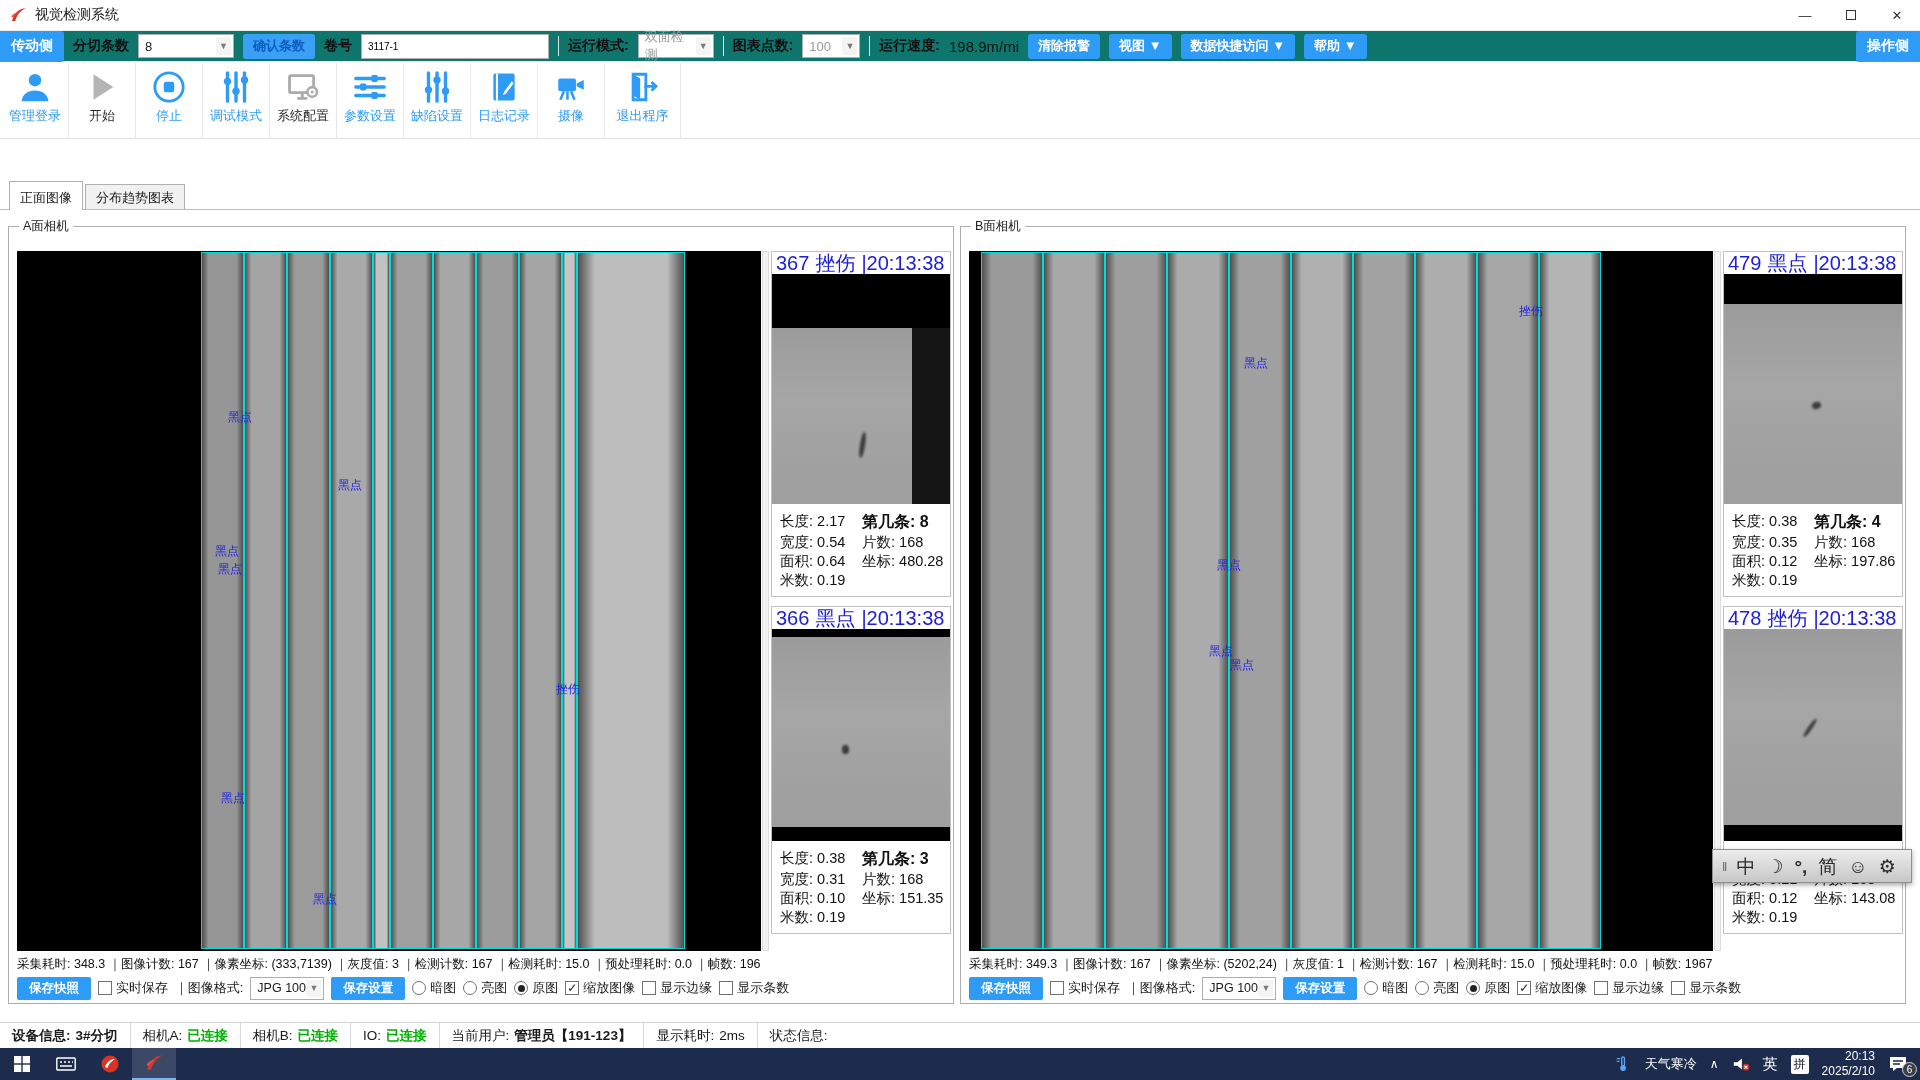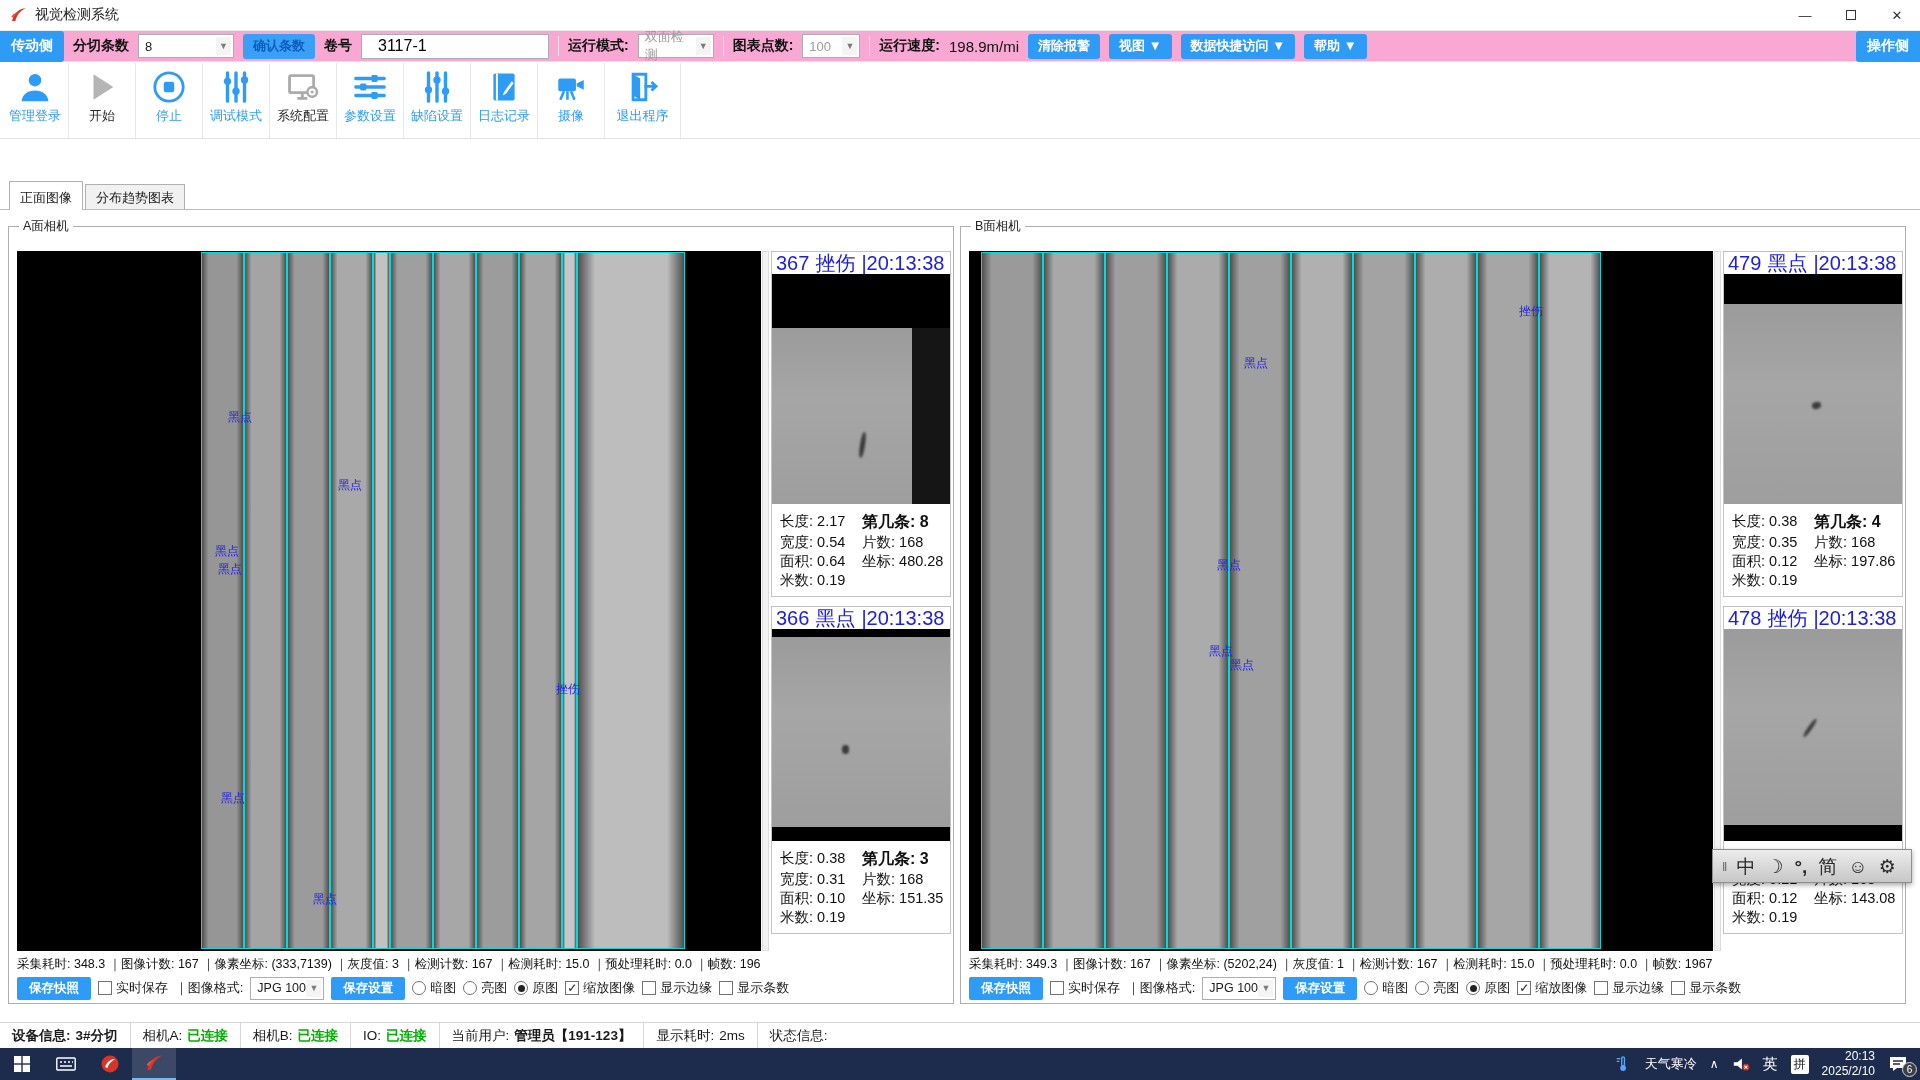--- a/index.html
+++ b/index.html
@@ -9,30 +9,30 @@
 
   
   .titlebar { position:absolute; top:0; left:0; width:1920px; height:30px; background:#fff; display:flex; align-items:center; }
   .titlebar .logo { width:18px; height:18px; margin:0 8px 0 9px; }
   .titlebar .title { font-size:14px; color:#222; }
   .win-btns { margin-left:auto; display:flex; height:30px; }
   .win-btn { width:46px; height:30px; display:flex; align-items:center; justify-content:center; font-size:13px; color:#333; }
   .win-btn .maxbox { width:10px; height:10px; border:1px solid #333; }
 
   
-  .toolbar { position:absolute; top:30px; left:0; width:1920px; height:32px; background:#f9a8d4; border-top:1px solid #ececec; border-bottom:1px solid #e6e6e6; display:flex; align-items:center; gap:9px; }
+  .toolbar { position:absolute; top:30px; left:0; width:1920px; height:32px; background:#0f766e; border-top:1px solid #ececec; border-bottom:1px solid #e6e6e6; display:flex; align-items:center; gap:9px; }
   .btn-accent { background:#2e9cf6; color:#fff; font-size:13px; font-weight:bold; border:none; border-radius:3px; padding:0 10px; height:25px; display:flex; align-items:center; white-space:nowrap; }
   .btn-side { height:31px; border-radius:0 3px 3px 0; font-size:14px; padding:0 11px; }
   .btn-side-r { border-radius:3px 0 0 3px; margin-left:auto; }
   .btn-confirm { background:#3aa0f6; color:#0e5ec0; }
   .tb-label { font-size:14px; font-weight:bold; color:#111; white-space:nowrap; }
   .dd { position:relative; background:#fff; border:1px solid #abadb3; height:24px; display:flex; align-items:center; padding:0 20px 0 6px; font-size:13px; }
   .dd .arr { position:absolute; right:2px; top:2px; bottom:2px; width:15px; display:flex; align-items:center; justify-content:center; color:#7a7a7a; font-size:9px; background:#f4f4f4; }
   .dd.disabled { background:#fff; color:#9b9b9b; }
-  .tb-input { border:1px solid #abadb3; height:25px; width:188px; padding:0 16px; font-size:16px; font-family:"Liberation Sans",sans-serif; }
+  .tb-input { border:1px solid #abadb3; height:25px; width:188px; padding:0 6px; font-size:10px; font-family:"Liberation Sans",sans-serif; }
   .tb-value { font-size:15px; color:#111; white-space:nowrap; }
   .vsep { width:1px; height:20px; background:#e3e3e3; }
 
   
   .icontoolbar { position:absolute; top:63px; left:0; width:1920px; height:76px; background:#fff; border-bottom:1px solid #e2e2e2; display:flex; align-items:stretch; padding-left:2px; }
   .tool { width:67px; display:flex; flex-direction:column; align-items:center; justify-content:flex-start; padding-top:7px; gap:3px; border-right:1px solid #e7e7e7; }
   .tool svg { width:34px; height:34px; }
   .tool .tlabel { font-size:13px; color:#2e9cf6; white-space:nowrap; }
   .tool.gray .tlabel { color:#2b2b2b; }
 

